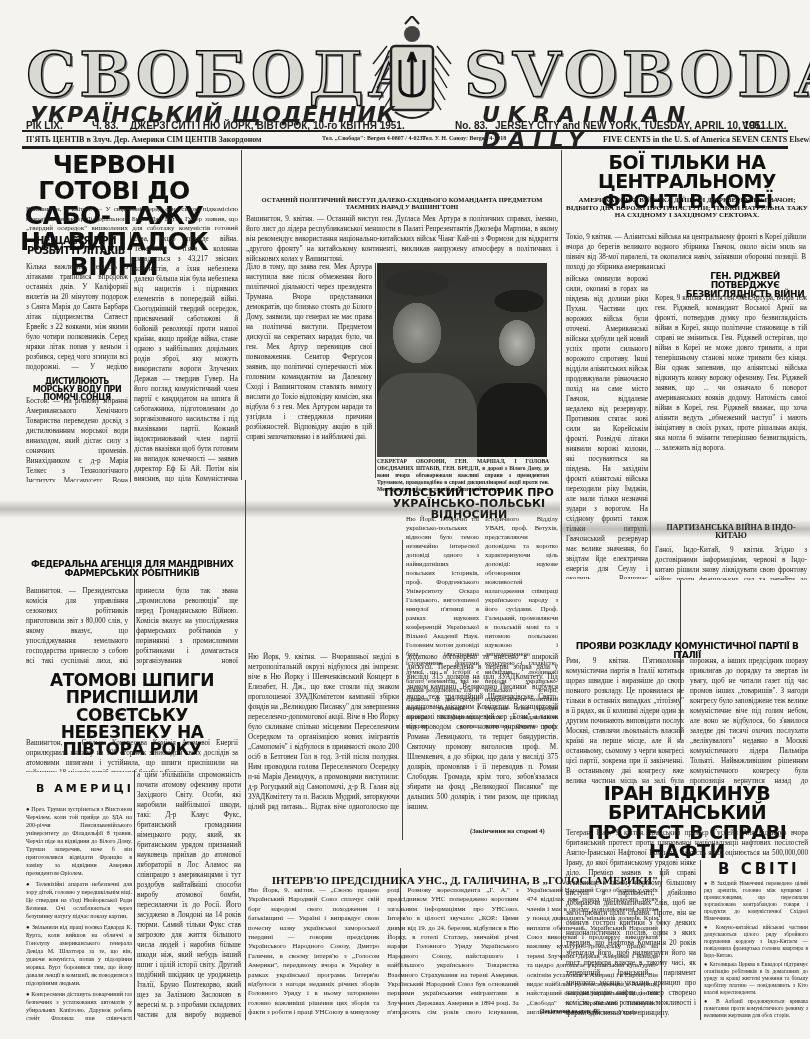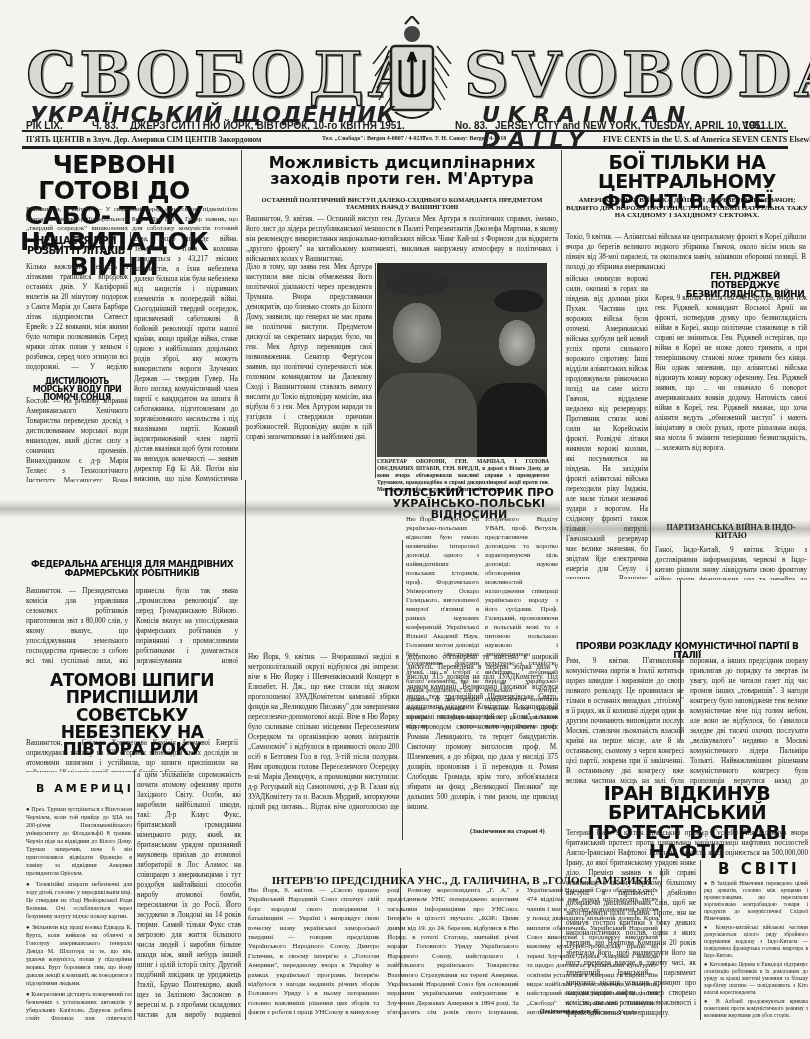--- a/index.html
+++ b/index.html
@@ -156,21 +156,20 @@
 
   <div class="section-title" style="left:36px;top:782px;font-size:11px;">В АМЕРИЦІ</div>
   <div style="position:absolute;left:26px;top:805px;width:106px;height:215px;overflow:hidden;">
     <div class="body small" style="position:static;margin-bottom:3px;">● През. Труман зустрінеться з Вінстоном Черчілем, коли той прийде до ЗДА на 200-річчя Пенсильвенійського університету до Філадельфії 8 травня. Черчіл піде на відвідини до Білого Дому. Труман заперечив, наче б він приготовлявся відвідати Францію в заміну за відвідини Америки президентом Оріолем.</div>
     <div class="body small" style="position:static;margin-bottom:3px;">● Телевізійні апарати небезпечні для зору дітей, головно у передшкільнім віці. Це ствердив на з'їзді Нюйоркської Ради Безпеки. Очі ослаблюються через безупинну натугу підчас показу картин.</div>
     <div class="body small" style="position:static;margin-bottom:3px;">● Звільнили від праці воєвка Едварда К. Бурта, коли вийшов на обличчі в Гонолулу американського генерала Девіда М. Шлаттера за те, що він, удаючи комуніста, попав у підозріння моряка. Бурт боронився тим, що йому давали лекції в компанії, як поводитися з підозріними людьми.</div>
     <div class="body small" style="position:static;margin-bottom:3px;">● Конгресмени дістануть поварчиний газ безпечних з устаткованих автоматів у убиральнях Капітолю. Дарунок робить стейт Флорида при співучасті продуцентів помаранч.</div>
 
   </div>
 
-  <div class="headline" style="left:246px;top:155px;width:312px;font-size:16px;font-family:'DejaVu Sans',sans-serif;">Можливість дисциплінарних заходів проти ген. М'Артура</div>
   <div class="subhead" style="left:246px;top:196px;width:312px;font-size:6.5px;">ОСТАННІЙ ПОЛІТИЧНИЙ ВИСТУП ДАЛЕКО-СХІДНЬОГО КОМАНДАНТА ПРЕДМЕТОМ ТАЄМНИХ НАРАД У ВАШИНГТОНІ</div>
   <div class="body" style="left:246px;top:214px;width:312px;height:48px;">Вашингтон, 9. квітня. — Останній виступ ген. Дуґласа Мек Артура в політичних справах, іменно, його лист до лідера республиканської меншости в Палаті Репрезентантів Джозефа Мартина, в якому він рекомендує використання національно-китайських військ Чіанг Кай-ші з Формози для відкриття „другого фронту" на китайському континенті, викликав напружену атмосферу в політичних і військових колах у Вашингтоні.</div>
   <div class="body" style="left:246px;top:262px;width:126px;height:280px;">Діло в тому, що заява ген. Мек Артура наступила вже після обмеження його політичної діяльності через президента Трумана. Вчора представники демократів, що близько стоять до Білого Дому, заявили, що генерал не має права на політичні виступи. Предметом дискусії на секретних нарадах було, чи ген. Мек Артур перевищив свої повноваження. Сенатор Фергусон заявив, що політичні суперечності між головним командантом на Далекому Сході і Вашингтоном ставлять вимогу вислати до Токіо відповідну комісію, яка відбула б з ген. Мек Артуром наради та узгідила і стверджила причини розбіжностей. Відповідну акцію в цій справі започатковано і в найближчі дні.</div>
   <div class="photo">
     <div class="coat1"></div>
     <div class="coat2"></div>
   </div>
   <div class="caption">СЕКРЕТАР ОБОРОНИ, ГЕН. МАРШАЛ, І ГОЛОВА ОБЄДНАНИХ ШТАБІВ, ГЕН. БРЕДЛІ, в дорозі з Білого Дому, де вони вчора обговорювали важливі справи з президентом Труманом, правдоподібно в справі дисциплінарної акції проти ген. Мек Артура за його останній політичний виступ.</div>
 
   <div class="headline" style="left:378px;top:487px;width:182px;font-size:11px;font-family:'DejaVu Sans',sans-serif;">ПОЛЬСЬКИЙ ІСТОРИК ПРО УКРАЇНСЬКО-ПОЛЬСЬКІ ВІДНОСИНИ</div>

